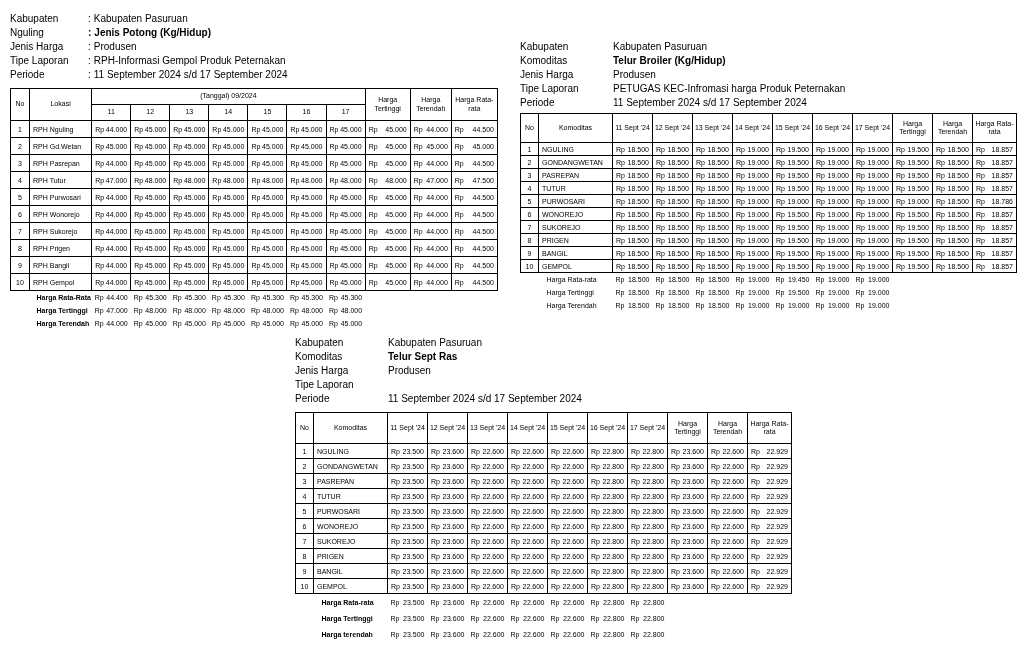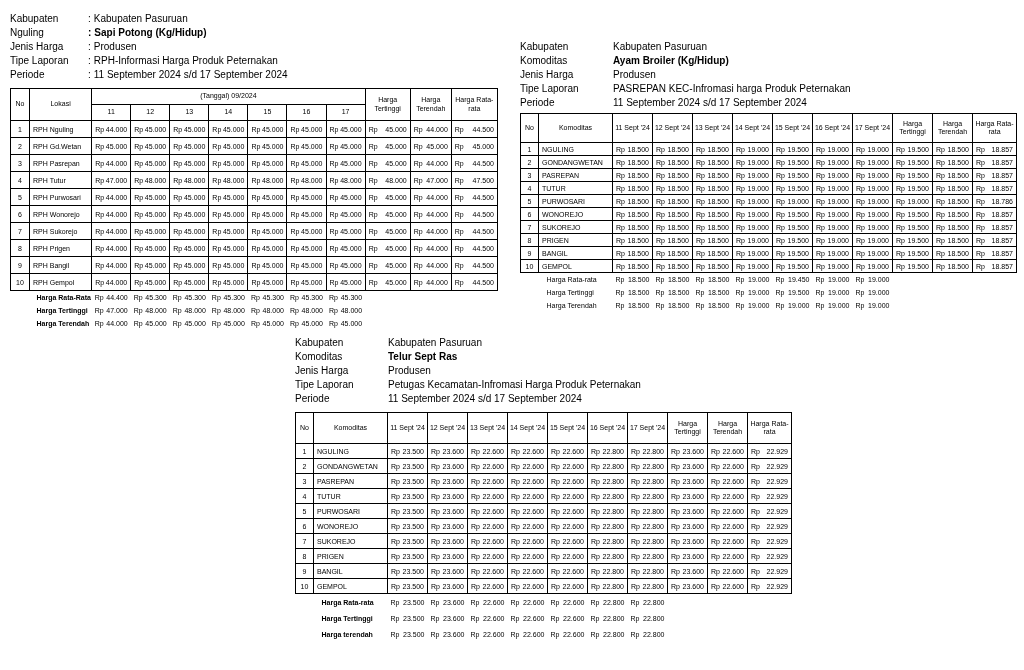--- a/index.html
+++ b/index.html
@@ -55,31 +55,31 @@
   <section class="report" id="report1">
     <div class="meta">
       <div class="meta-row">
         <span class="meta-label">Kabupaten</span>
           <span class="meta-sep">:</span>
           <span class="meta-value">Kabupaten Pasuruan</span>
       </div>
       <div class="meta-row">
         <span class="meta-label">Nguling</span>
           <span class="meta-sep">:</span>
-          <span class="meta-value">Sapi Potong (Kg/Hidup)</span>
+          <span class="meta-value">Jenis Potong (Kg/Hidup)</span>
       </div>
       <div class="meta-row">
         <span class="meta-label">Jenis Harga</span>
           <span class="meta-sep">:</span>
           <span class="meta-value">Produsen</span>
       </div>
       <div class="meta-row">
         <span class="meta-label">Tipe Laporan</span>
           <span class="meta-sep">:</span>
-          <span class="meta-value">RPH-Informasi Harga Produk Peternakan</span>
+          <span class="meta-value">RPH-Informasi Gempol Produk Peternakan</span>
       </div>
       <div class="meta-row">
         <span class="meta-label">Periode</span>
           <span class="meta-sep">:</span>
           <span class="meta-value">11 September 2024 s/d 17 September 2024</span>
       </div>
     </div>
     <table class="price-table">
       <colgroup>
         <col style="width:19px">
@@ -906,31 +906,31 @@
   <section class="report" id="report2">
     <div class="meta">
       <div class="meta-row">
         <span class="meta-label">Kabupaten</span>
           <span class="meta-sep"></span>
           <span class="meta-value">Kabupaten Pasuruan</span>
       </div>
       <div class="meta-row">
         <span class="meta-label">Komoditas</span>
           <span class="meta-sep"></span>
-          <span class="meta-value">Ayam Broiler (Kg/Hidup)</span>
+          <span class="meta-value">Telur Broiler (Kg/Hidup)</span>
       </div>
       <div class="meta-row">
         <span class="meta-label">Jenis Harga</span>
           <span class="meta-sep"></span>
           <span class="meta-value">Produsen</span>
       </div>
       <div class="meta-row">
         <span class="meta-label">Tipe Laporan</span>
           <span class="meta-sep"></span>
-          <span class="meta-value">PASREPAN KEC-Infromasi harga Produk Peternakan</span>
+          <span class="meta-value">PETUGAS KEC-Infromasi harga Produk Peternakan</span>
       </div>
       <div class="meta-row">
         <span class="meta-label">Periode</span>
           <span class="meta-sep"></span>
           <span class="meta-value">11 September 2024 s/d 17 September 2024</span>
       </div>
     </div>
     <table class="price-table">
       <colgroup>
         <col style="width:18px">
@@ -1764,21 +1764,20 @@
           <span class="meta-value">Telur Sept Ras</span>
       </div>
       <div class="meta-row">
         <span class="meta-label">Jenis Harga</span>
           <span class="meta-sep"></span>
           <span class="meta-value">Produsen</span>
       </div>
       <div class="meta-row">
         <span class="meta-label">Tipe Laporan</span>
           <span class="meta-sep"></span>
-          <span class="meta-value">Petugas Kecamatan-Infromasi Harga Produk Peternakan</span>
       </div>
       <div class="meta-row">
         <span class="meta-label">Periode</span>
           <span class="meta-sep"></span>
           <span class="meta-value">11 September 2024 s/d 17 September 2024</span>
       </div>
     </div>
     <table class="price-table">
       <colgroup>
         <col style="width:18px">

